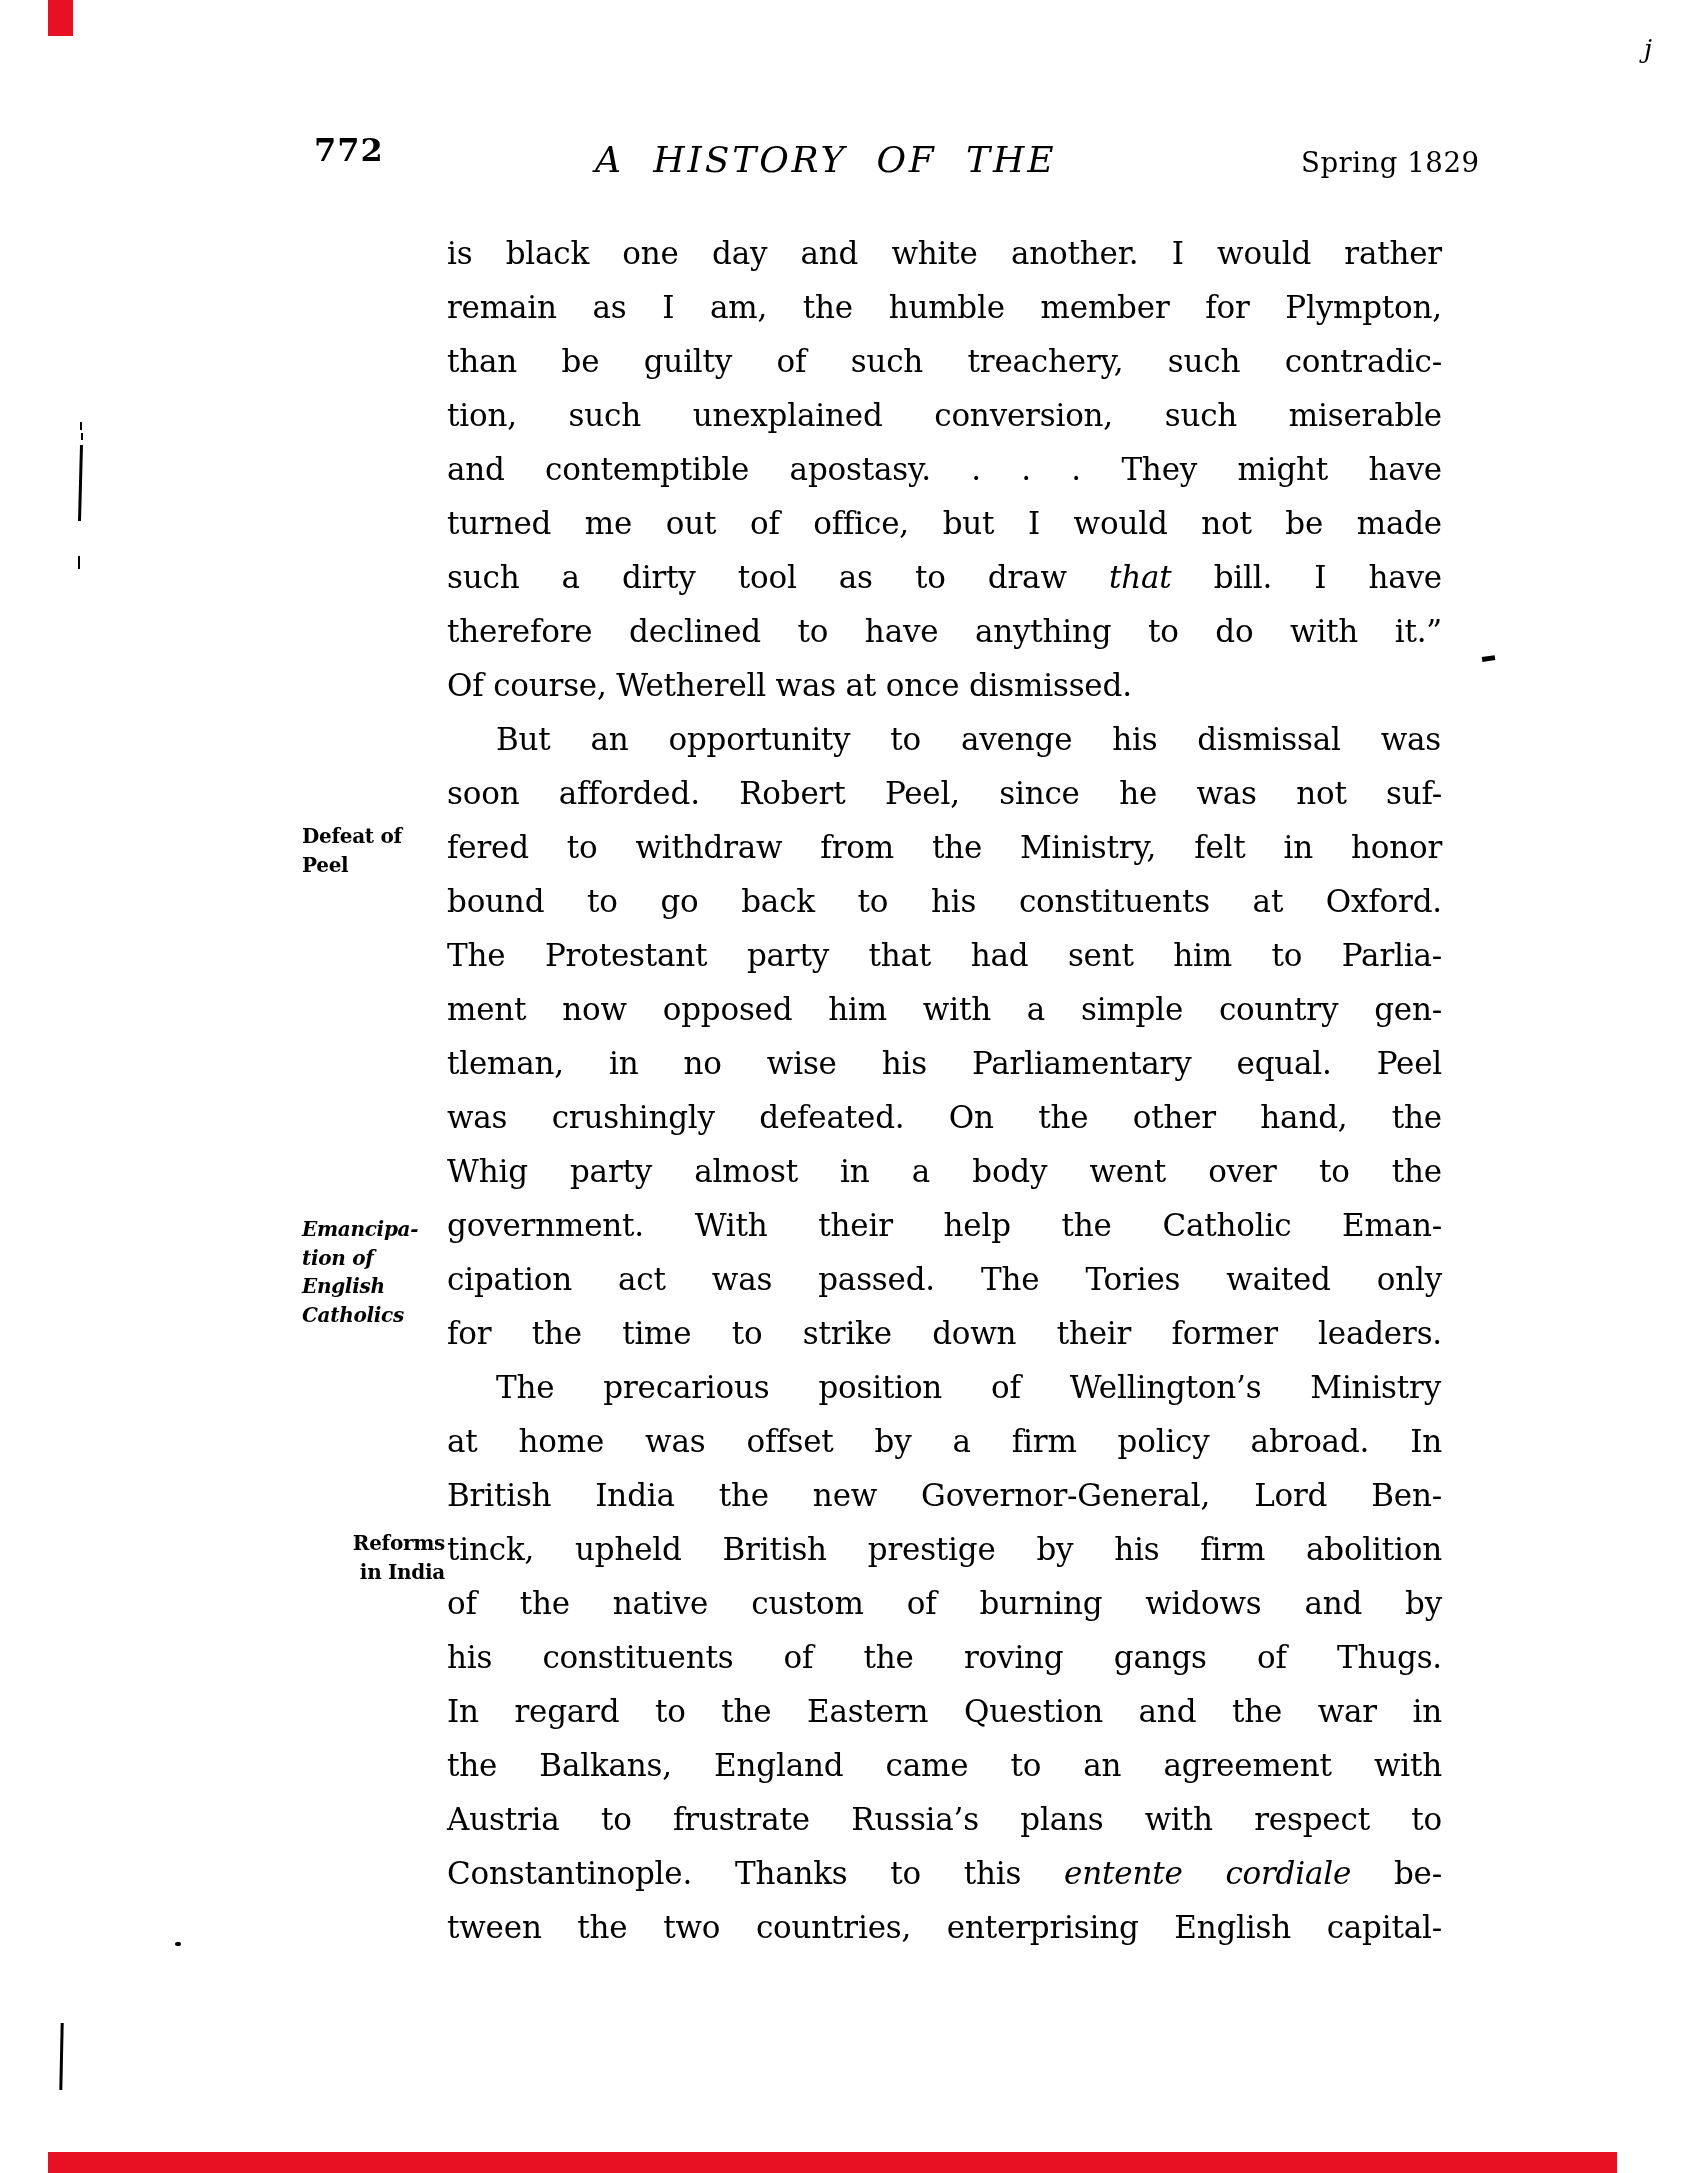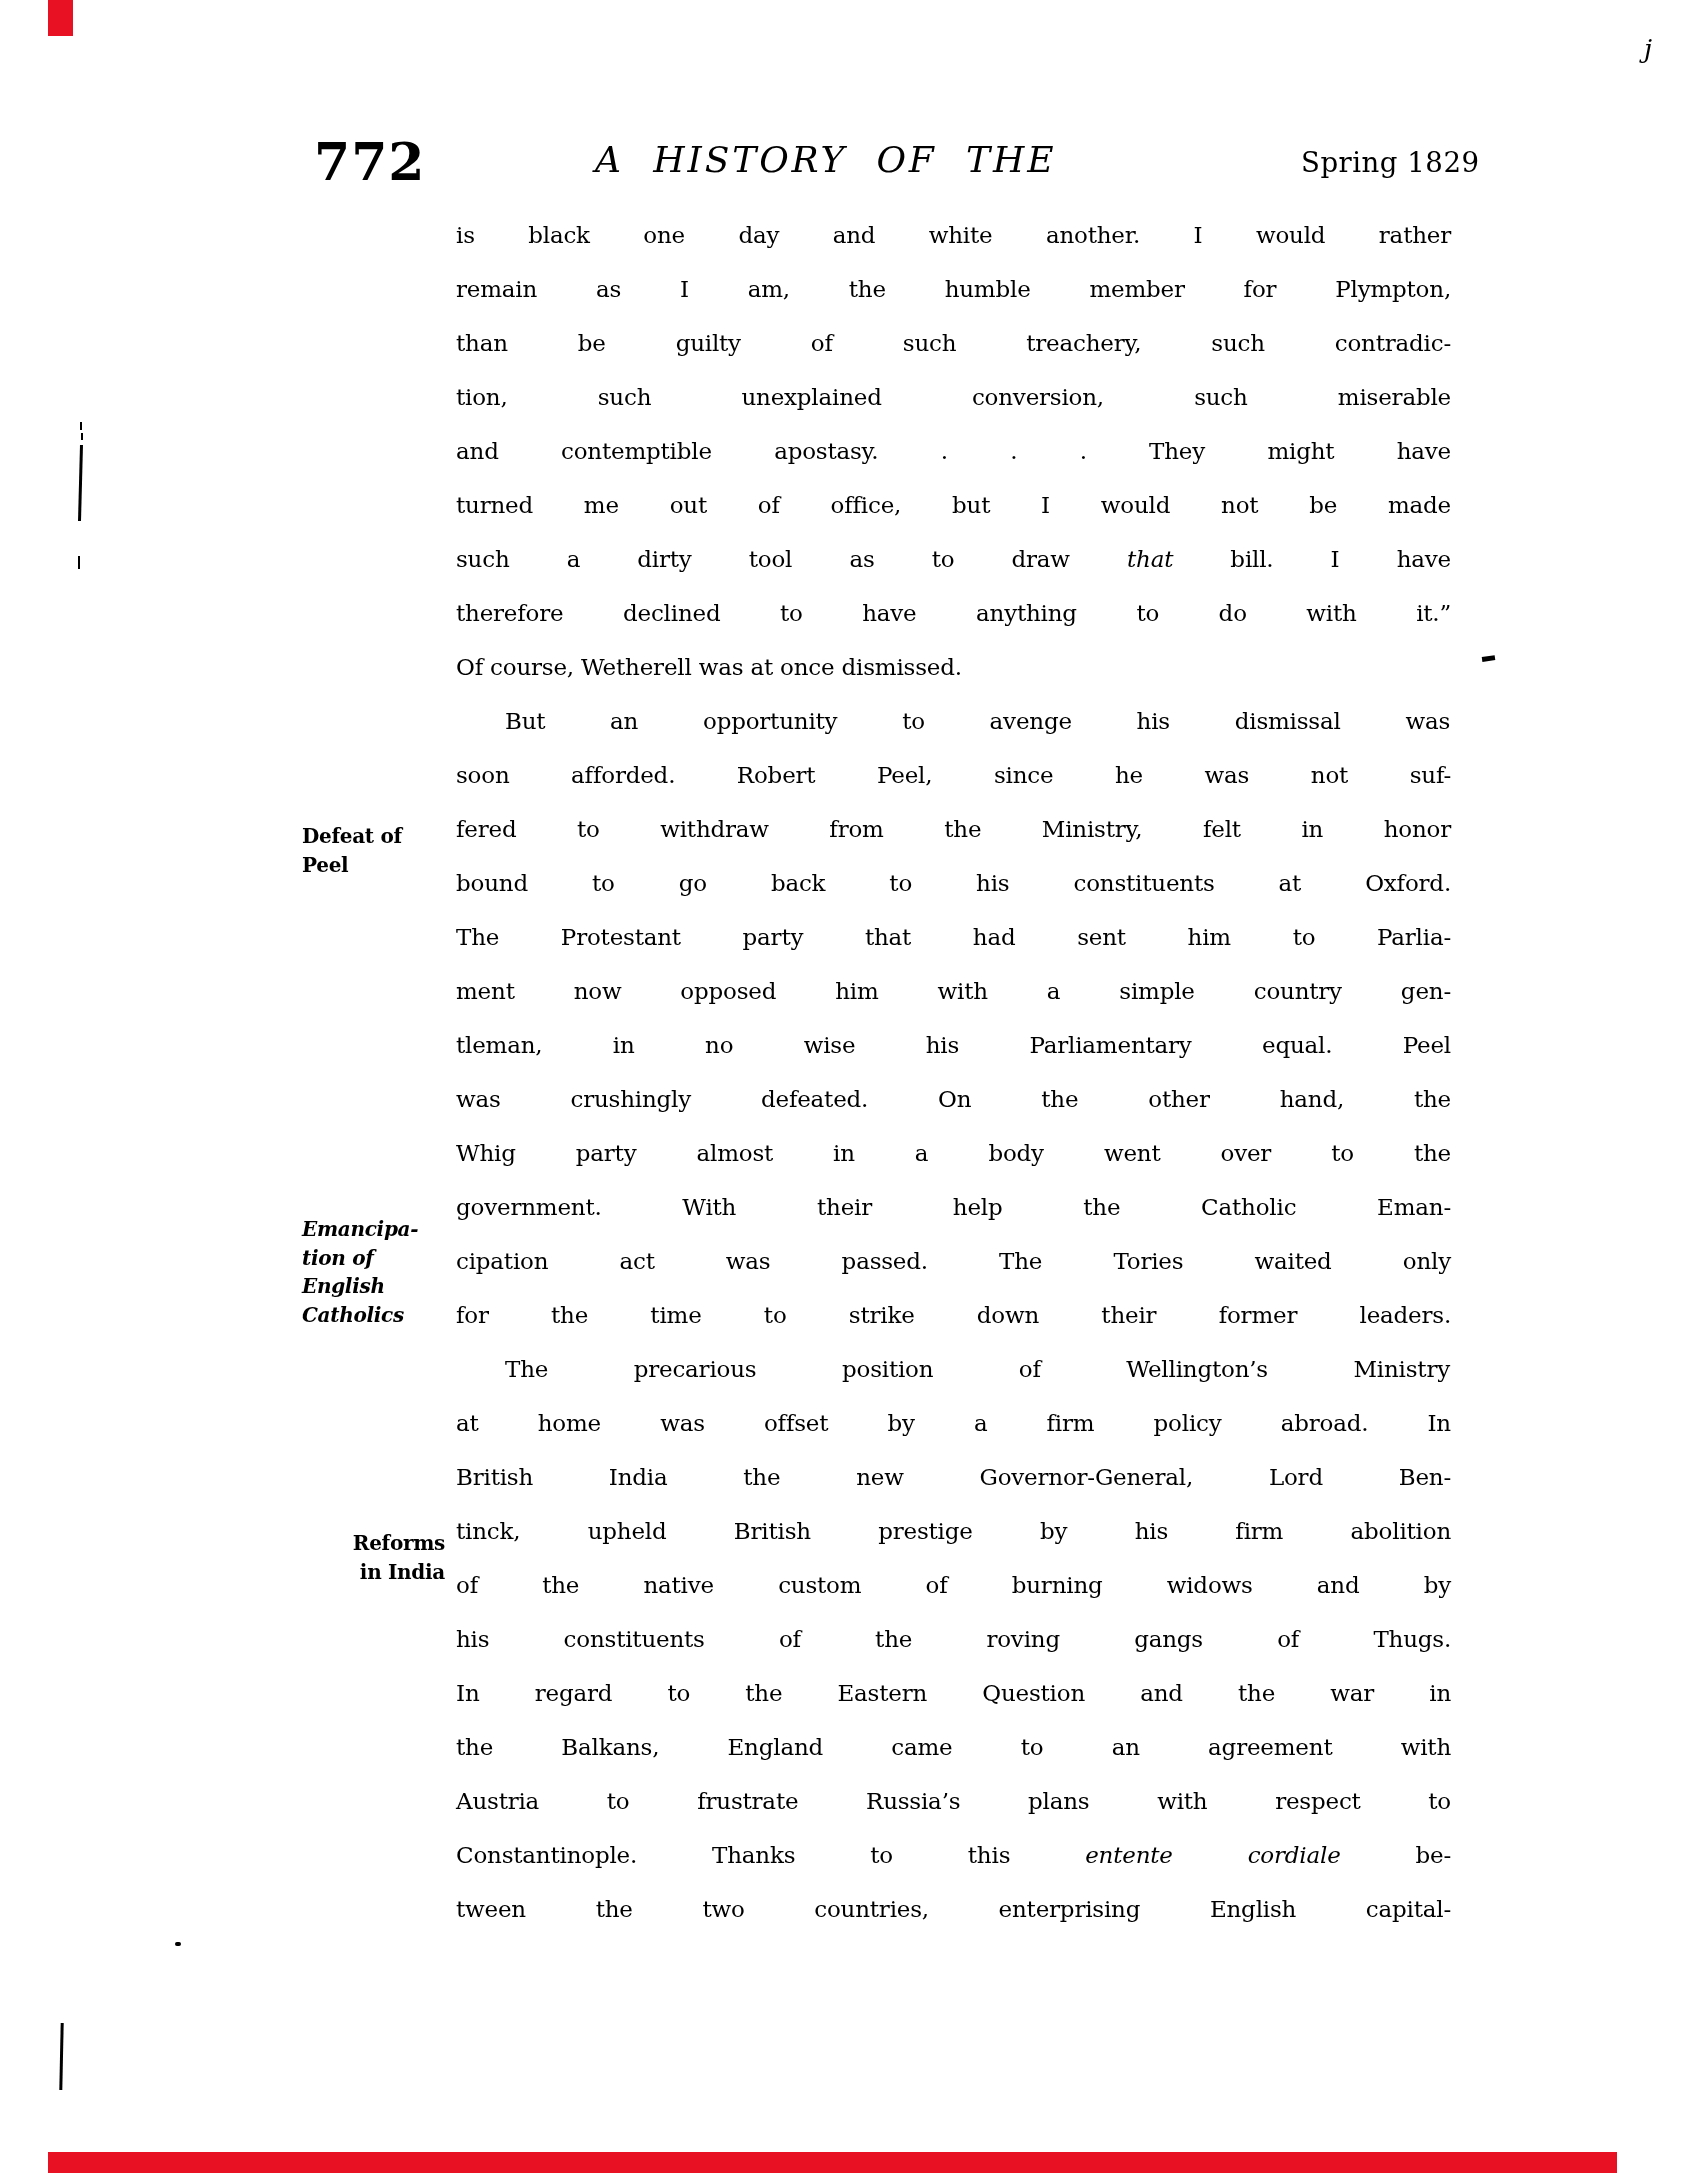--- a/index.html
+++ b/index.html
@@ -8,35 +8,35 @@
     width: 1683px;
     height: 2173px;
     background: #ffffff;
     overflow: hidden;
     font-family: "DejaVu Serif", "Liberation Serif", serif;
     color: #000;
   }
   
   .page-number {
     position: absolute; left: 314px; top: 131px;
-    font-size: 52px; font-weight: bold; letter-spacing: 1px;
+    font-size: 32px; font-weight: bold; letter-spacing: 1px;
   }
   .running-title {
     position: absolute; left: 595px; top: 139px; width: 571px;
     text-align: left; font-size: 36px; font-style: italic;
     letter-spacing: 2.9px; word-spacing: 15px; white-space: nowrap;
   }
   .date-label {
     position: absolute; left: 1301px; top: 146px;
     font-size: 27.6px; font-weight: normal; letter-spacing: 0.5px; white-space: nowrap;
   }
   
   .body-col {
-    position: absolute; left: 447px; top: 208px; width: 995px;
-    font-size: 23px; line-height: 54px; letter-spacing: -0.2px; margin-left: 9px;
+    position: absolute; left: 447px; top: 226px; width: 995px;
+    font-size: 31px; line-height: 54px; letter-spacing: -0.2px;
   }
   .bline {
     width: 100%; height: 54px;
     text-align: justify; text-align-last: justify;
     white-space: nowrap; overflow: visible;
   }
   .bline.end { text-align-last: left; }
   .bline.indent { padding-left: 49px; width: 945px; }
   .it { font-style: italic; }
   

